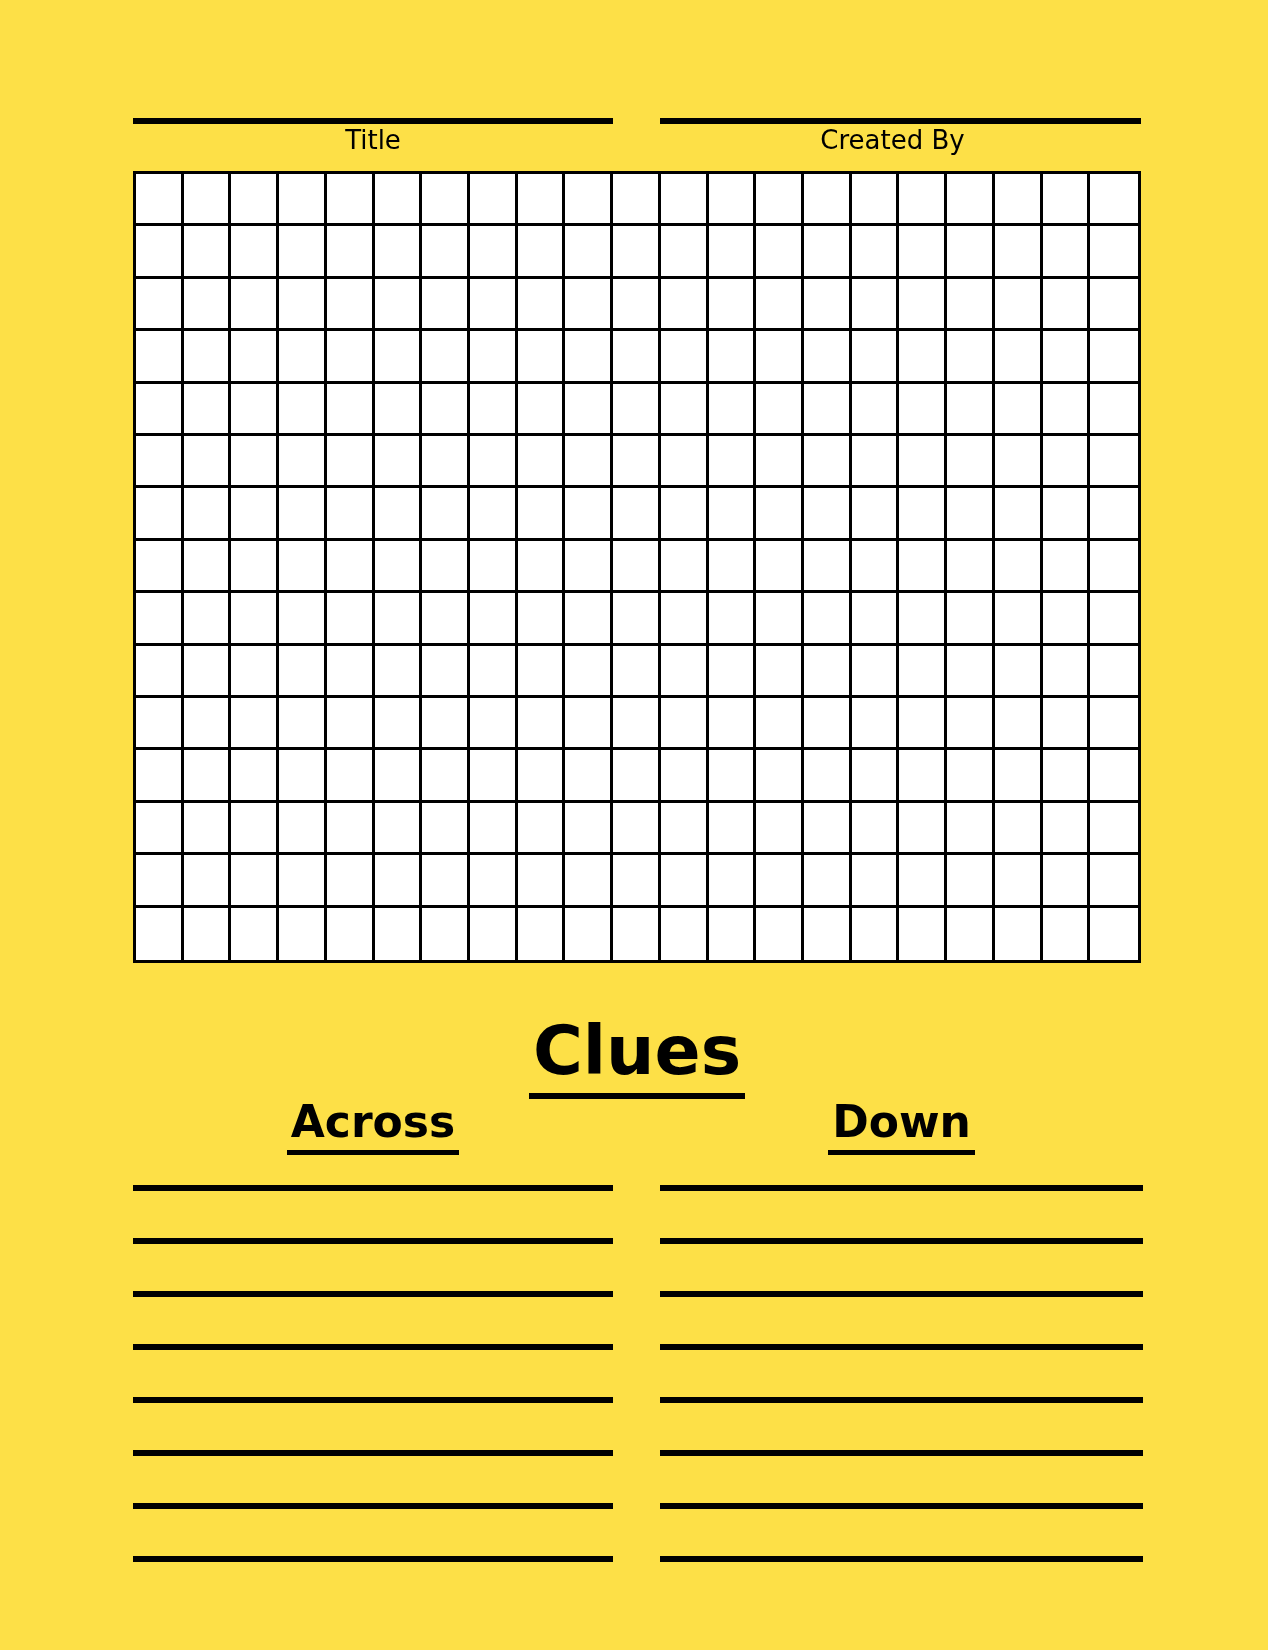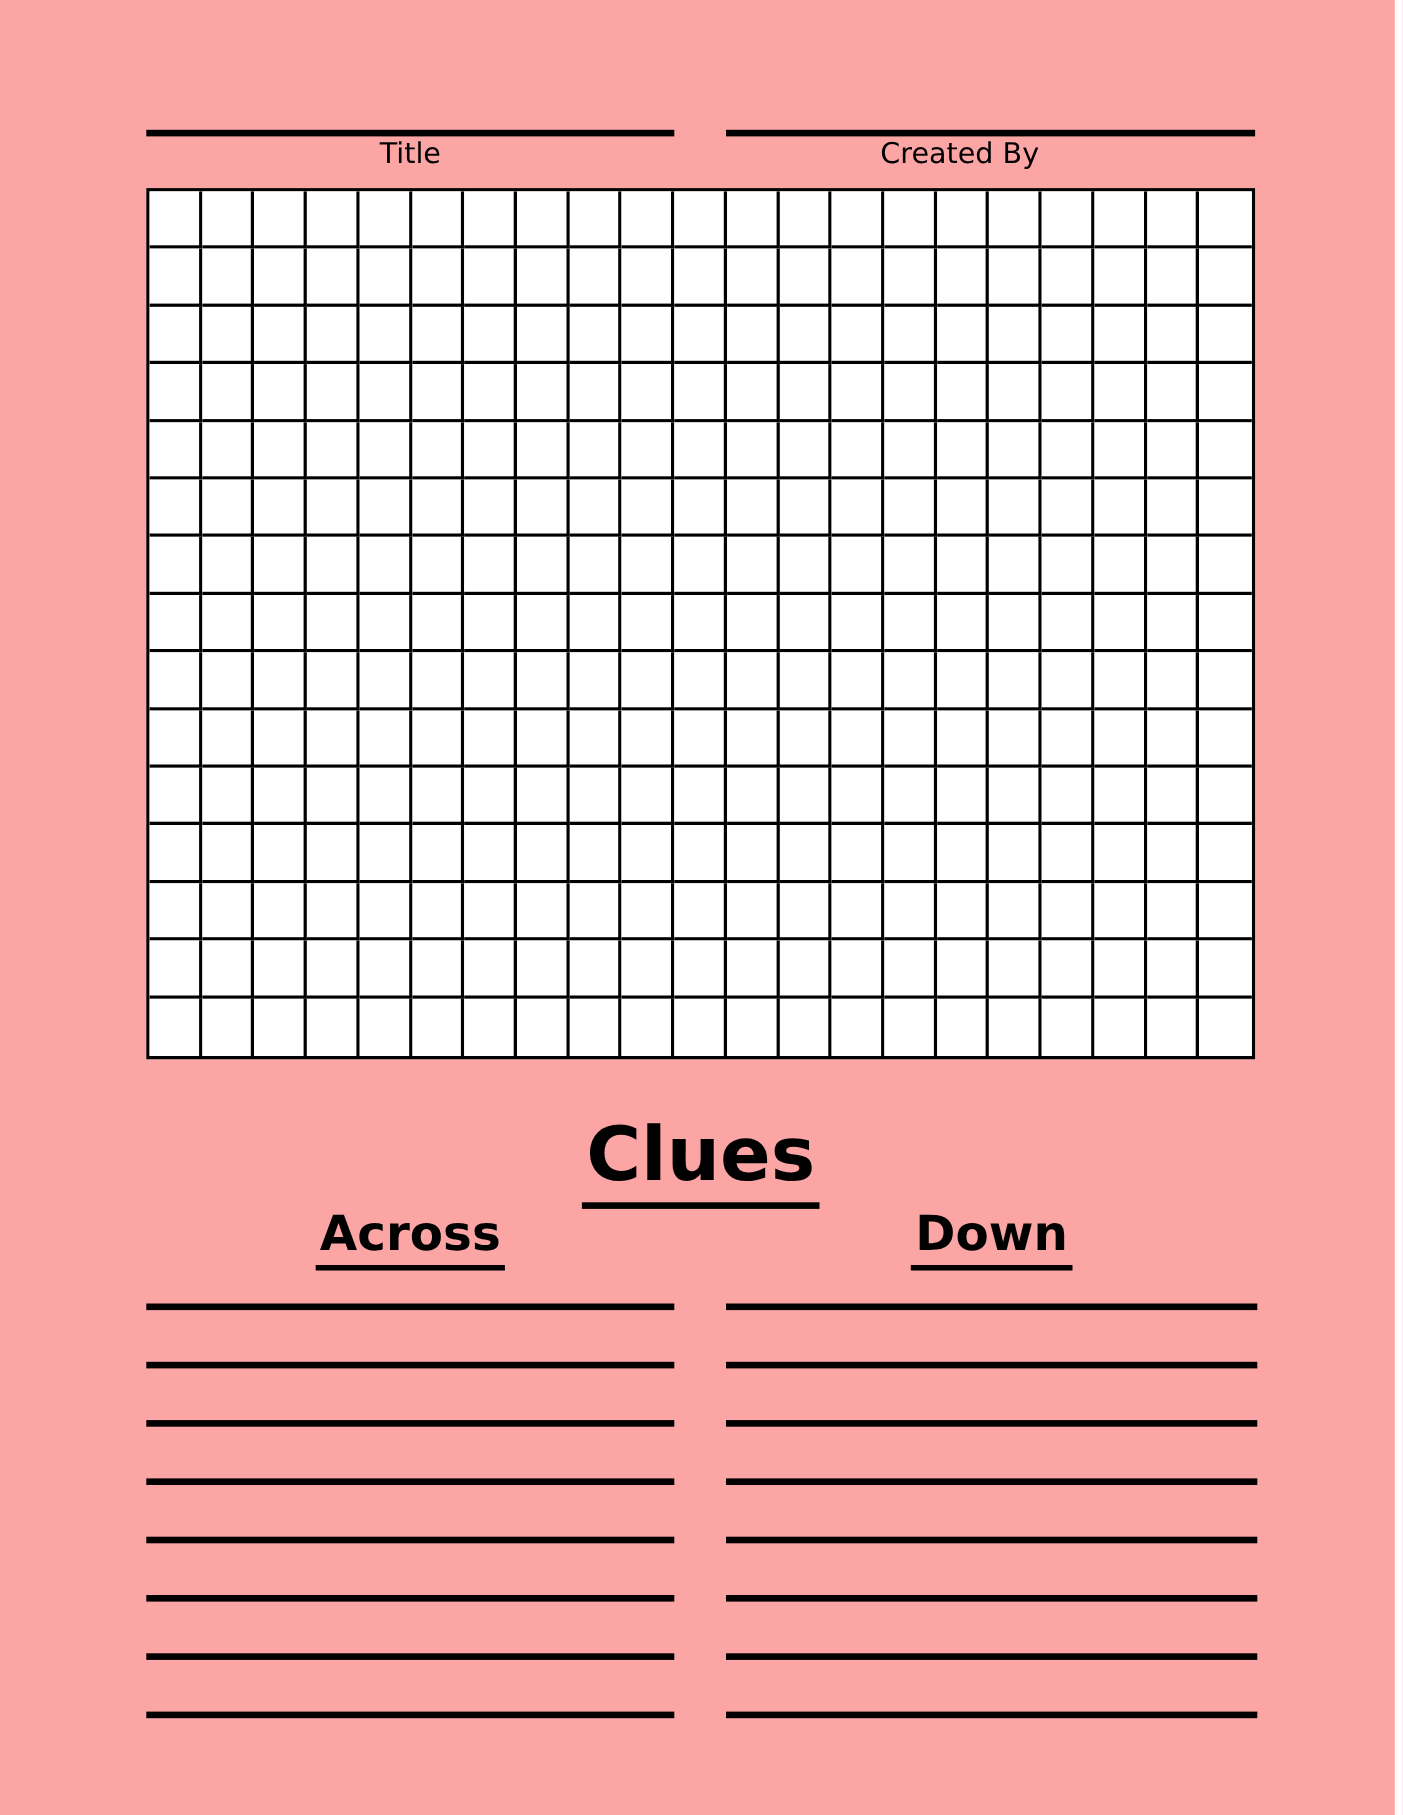--- a/index.html
+++ b/index.html
@@ -4,21 +4,21 @@
 <style>
   html, body {
     margin: 0;
     padding: 0;
     background: #ffffff;
   }
   .page {
     position: relative;
     width: 1268px;
     height: 1650px;
-    background: #fca5a5;
+    background: #fde047;
     font-family: "DejaVu Sans", "Liberation Sans", sans-serif;
     color: #000000;
     overflow: hidden;
   }
 
   
   .field-rule {
     position: absolute;
     height: 6px;
     background: #000000;
@@ -28,21 +28,21 @@
 
   .field-label {
     position: absolute;
     top: 126px;
     font-size: 26px;
     line-height: 1.1;
     text-align: center;
     font-weight: 400;
   }
   .label-title      { left: 133px; width: 480px; }
-  .label-created-by { left: 632px; width: 481px; }
+  .label-created-by { left: 652px; width: 481px; }
 
   
   .crossword-grid {
     position: absolute;
     left: 133px;
     top: 171px;
     width: 1008px;
     height: 792px;
     box-sizing: border-box;
     border: 3px solid #000000;

